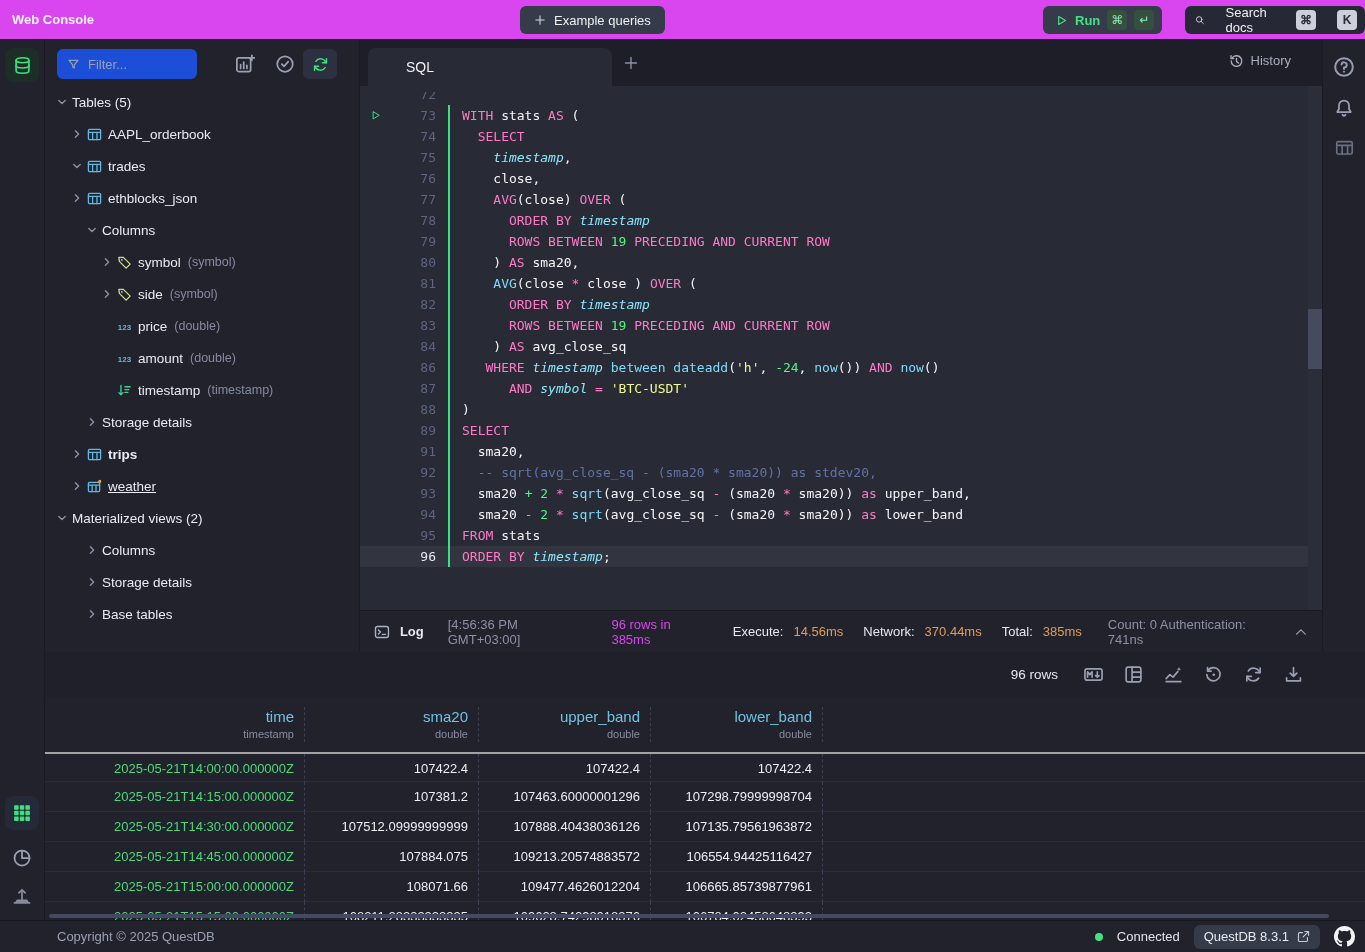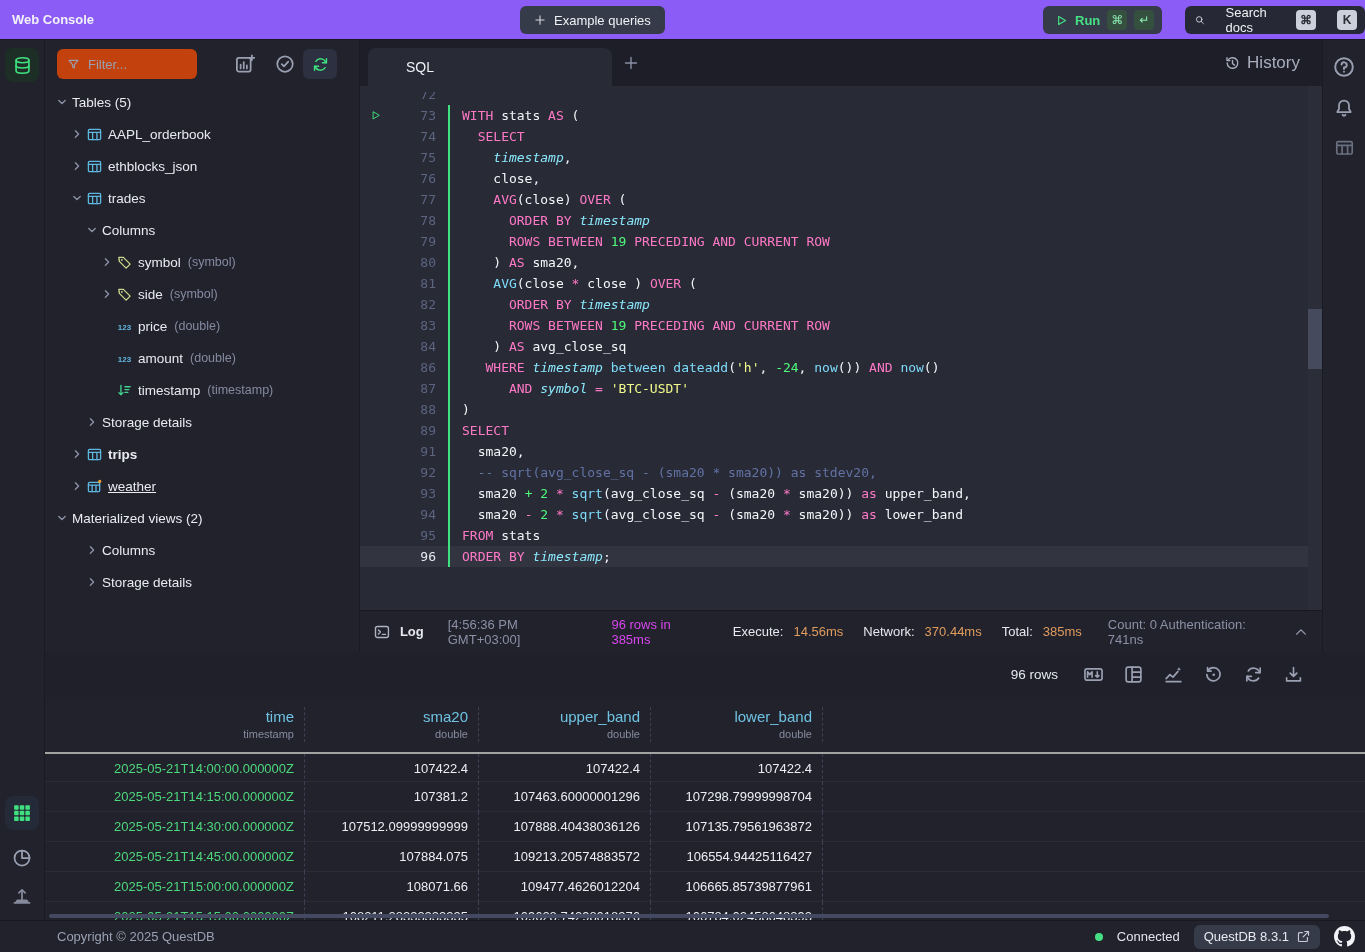--- a/index.html
+++ b/index.html
@@ -6,21 +6,21 @@
   html,body { width:1365px; height:952px; }
   body {
     background:#21222c; color:#eceef4; overflow:hidden; position:relative;
     font-family:"Liberation Sans", sans-serif; font-size:13px;
   }
   .abs { position:absolute; }
   .ic { display:inline-flex; align-items:center; justify-content:center; }
   .ic svg { width:100%; height:100%; display:block; }
 
   
-  #topbar { left:0; top:0; width:1365px; height:40px; background:#8b5cf6; border-bottom:1px solid #171820; }
+  #topbar { left:0; top:0; width:1365px; height:40px; background:#d946ef; border-bottom:1px solid #171820; }
   #app-title { position:absolute; left:12px; top:12px; font-weight:700; font-size:13px; color:#f2f3f7; }
   .btn { display:flex; align-items:center; gap:8px; border:none; cursor:pointer; border-radius:6px; color:#f0f1f5; font-family:inherit; font-size:13px; }
   #example-btn { position:absolute; left:520px; top:6px; height:28px; padding:0 14px; background:#363b49; }
   #example-btn .ic { width:12px; height:12px; color:#d7dae2; }
   #run-group { position:absolute; left:1043px; top:6px; height:28px; padding:0 8px 0 12px; background:#363b49; gap:7px; }
   #run-group .ic { width:13px; height:13px; color:#45e084; }
   #run-label { color:#45e084; font-weight:600; }
   .kbd { display:inline-flex; align-items:center; justify-content:center; height:20px; min-width:20px; border-radius:4px; font-size:12px; }
   .kbd-green { background:#35503f; color:#8ae8b0; }
   #search-docs { position:absolute; left:1185px; top:6px; height:28px; padding:0 8px 0 10px; background:#262835; gap:21px; }
@@ -33,21 +33,21 @@
   .tile-db { margin-top:8px; background:#1d2e27; color:#3fe07f; }
   .tile-db .ic { width:19px; height:19px; }
   #rail-bottom { margin-top:auto; display:flex; flex-direction:column; align-items:center; gap:18px; padding-bottom:14px; }
   .tile-grid { background:#242a37; color:#3fe07f; }
   .tile-grid .ic { width:18px; height:18px; }
   .rail-ic { width:20px; height:20px; color:#9aa0b2; }
   .rail-ic.dim { color:#858b9c; }
 
   
   #sidebar { left:45px; top:40px; width:315px; height:612px; background:#21222c; border-right:1px solid #191a23; }
-  #filter-box { position:absolute; left:12px; top:9px; width:140px; height:30px; background:#c2410c; border-radius:6px; display:flex; align-items:center; gap:8px; padding:0 10px; color:#9aa0b2; }
+  #filter-box { position:absolute; left:12px; top:9px; width:140px; height:30px; background:#1d4ed8; border-radius:6px; display:flex; align-items:center; gap:8px; padding:0 10px; color:#9aa0b2; }
   #filter-box .ic { width:13px; height:13px; }
   #filter-input { background:transparent; border:none; outline:none; color:#c9ccd8; width:90px; font-family:inherit; font-size:13px; }
   #filter-input::placeholder { color:#9aa0b2; }
   .sb-tool { position:absolute; top:14px; width:20px; height:20px; color:#9aa0b2; }
   #tool-addmetrics { left:190px; }
   #tool-check { left:230px; }
   #tool-refresh-tile { position:absolute; left:258px; top:9px; width:34px; height:30px; background:#2c3040; border-radius:6px; display:flex; align-items:center; justify-content:center; }
   #tool-refresh-tile .ic { width:17px; height:17px; color:#3fe07f; }
   #tree { position:absolute; left:0; top:46px; width:315px; }
   .tree-row { height:32px; display:flex; align-items:center; cursor:pointer; }
@@ -58,21 +58,21 @@
   .tico-tag { color:#ccda8f; }
   .tico-timestamp-sort { color:#42d393; }
   .tree-label { color:#e9ebf2; font-size:13.5px; white-space:nowrap; }
   .tree-suffix { color:#858aa0; font-size:12.5px; margin-left:7px; white-space:nowrap; }
 
   
   #main { left:360px; top:40px; width:962px; height:612px; background:#282a36; }
   #tabsbar { position:absolute; left:0; top:0; width:962px; height:46px; background:#1d1e27; }
   #tab-sql { position:absolute; left:8px; top:8px; width:244px; height:38px; background:#282a36; border-radius:8px 8px 0 0; line-height:38px; padding-left:38px; font-size:14px; color:#f0f2f6; cursor:pointer; }
   #tab-add { position:absolute; left:263px; top:15px; width:16px; height:16px; color:#8b90a5; cursor:pointer; }
-  #history-btn { position:absolute; right:22px; top:13px; display:flex; align-items:center; gap:7px; color:#a9aebe; font-size:17px; cursor:pointer; }
+  #history-btn { position:absolute; right:31px; top:13px; display:flex; gap:7px; color:#a9aebe; font-size:13px; cursor:pointer; }
   #history-btn .ic { width:16px; height:16px; }
   #editor { position:absolute; left:0; top:52px; width:962px; height:524px; overflow:hidden; }
   #code-lines { margin-top:-8px; font-family:"DejaVu Sans Mono", monospace; font-size:13px; }
   .cl-row { display:flex; height:21px; line-height:21px; }
   .cl-run { width:30px; display:flex; align-items:center; justify-content:center; flex:none; }
   .cl-run .ic { width:11px; height:11px; color:#3fe07f; }
   .cl-num { width:46px; text-align:right; color:#5c6480; flex:none; }
   .cl-bar { width:14px; position:relative; flex:none; }
   .cl-bar.g::after { content:''; position:absolute; right:0; top:0; bottom:0; width:2px; background:#3fe07f; }
   .cl-code { padding-left:12px; white-space:pre; }
@@ -253,44 +253,44 @@
           <svg viewBox="0 0 16 16" fill="none" stroke="currentColor" stroke-width="1.4" stroke-linecap="round" stroke-linejoin="round">
             <rect x="1.5" y="2.5" width="13" height="11" rx="1.2"></rect>
             <path d="M1.5 5.8h13M6 5.8v7.7M10.6 5.8v7.7"></path>
           </svg>
         </span>
         <span class="tree-label">AAPL_orderbook</span>
       </div>
       <div class="tree-row" style="padding-left: 27px;">
         <span class="tree-chev">
           <svg viewBox="0 0 10 10" fill="none" stroke="currentColor" stroke-width="1.4" stroke-linecap="round" stroke-linejoin="round">
-            <path d="M3.4 1.8l3.2 3.2-3.2 3.2"></path>
+            <path d="M1.8 3.4l3.2 3.2 3.2-3.2"></path>
           </svg>
         </span>
         <span class="ic tree-ico tico-table">
           <svg viewBox="0 0 16 16" fill="none" stroke="currentColor" stroke-width="1.4" stroke-linecap="round" stroke-linejoin="round">
             <rect x="1.5" y="2.5" width="13" height="11" rx="1.2"></rect>
             <path d="M1.5 5.8h13M6 5.8v7.7M10.6 5.8v7.7"></path>
           </svg>
         </span>
-        <span class="tree-label">ethblocks_json</span>
+        <span class="tree-label">trades</span>
       </div>
       <div class="tree-row" style="padding-left: 27px;">
         <span class="tree-chev">
           <svg viewBox="0 0 10 10" fill="none" stroke="currentColor" stroke-width="1.4" stroke-linecap="round" stroke-linejoin="round">
-            <path d="M1.8 3.4l3.2 3.2 3.2-3.2"></path>
+            <path d="M3.4 1.8l3.2 3.2-3.2 3.2"></path>
           </svg>
         </span>
         <span class="ic tree-ico tico-table">
           <svg viewBox="0 0 16 16" fill="none" stroke="currentColor" stroke-width="1.4" stroke-linecap="round" stroke-linejoin="round">
             <rect x="1.5" y="2.5" width="13" height="11" rx="1.2"></rect>
             <path d="M1.5 5.8h13M6 5.8v7.7M10.6 5.8v7.7"></path>
           </svg>
         </span>
-        <span class="tree-label">trades</span>
+        <span class="tree-label">ethblocks_json</span>
       </div>
       <div class="tree-row" style="padding-left: 42px;">
         <span class="tree-chev">
           <svg viewBox="0 0 10 10" fill="none" stroke="currentColor" stroke-width="1.4" stroke-linecap="round" stroke-linejoin="round">
             <path d="M1.8 3.4l3.2 3.2 3.2-3.2"></path>
           </svg>
         </span>
         <span class="tree-label">Columns</span>
       </div>
       <div class="tree-row" style="padding-left: 57px;">
@@ -407,20 +407,28 @@
         </span>
         <span class="tree-label">Columns</span>
       </div>
       <div class="tree-row" style="padding-left: 42px;">
         <span class="tree-chev">
           <svg viewBox="0 0 10 10" fill="none" stroke="currentColor" stroke-width="1.4" stroke-linecap="round" stroke-linejoin="round">
             <path d="M3.4 1.8l3.2 3.2-3.2 3.2"></path>
           </svg>
         </span>
         <span class="tree-label">Storage details</span>
+      </div>
+      <div class="tree-row" style="padding-left: 42px;">
+        <span class="tree-chev">
+          <svg viewBox="0 0 10 10" fill="none" stroke="currentColor" stroke-width="1.4" stroke-linecap="round" stroke-linejoin="round">
+            <path d="M3.4 1.8l3.2 3.2-3.2 3.2"></path>
+          </svg>
+        </span>
+        <span class="tree-label">Base tables</span>
       </div>
     </div>
 </div>
 
 <div id="main" class="abs">
   <div id="tabsbar">
     <div id="tab-sql">SQL</div>
     <span class="ic" id="tab-add">
         <svg viewBox="0 0 16 16" fill="none" stroke="currentColor" stroke-width="1.4" stroke-linecap="round" stroke-linejoin="round">
           <path d="M8 2.5v11M2.5 8h11"></path>

